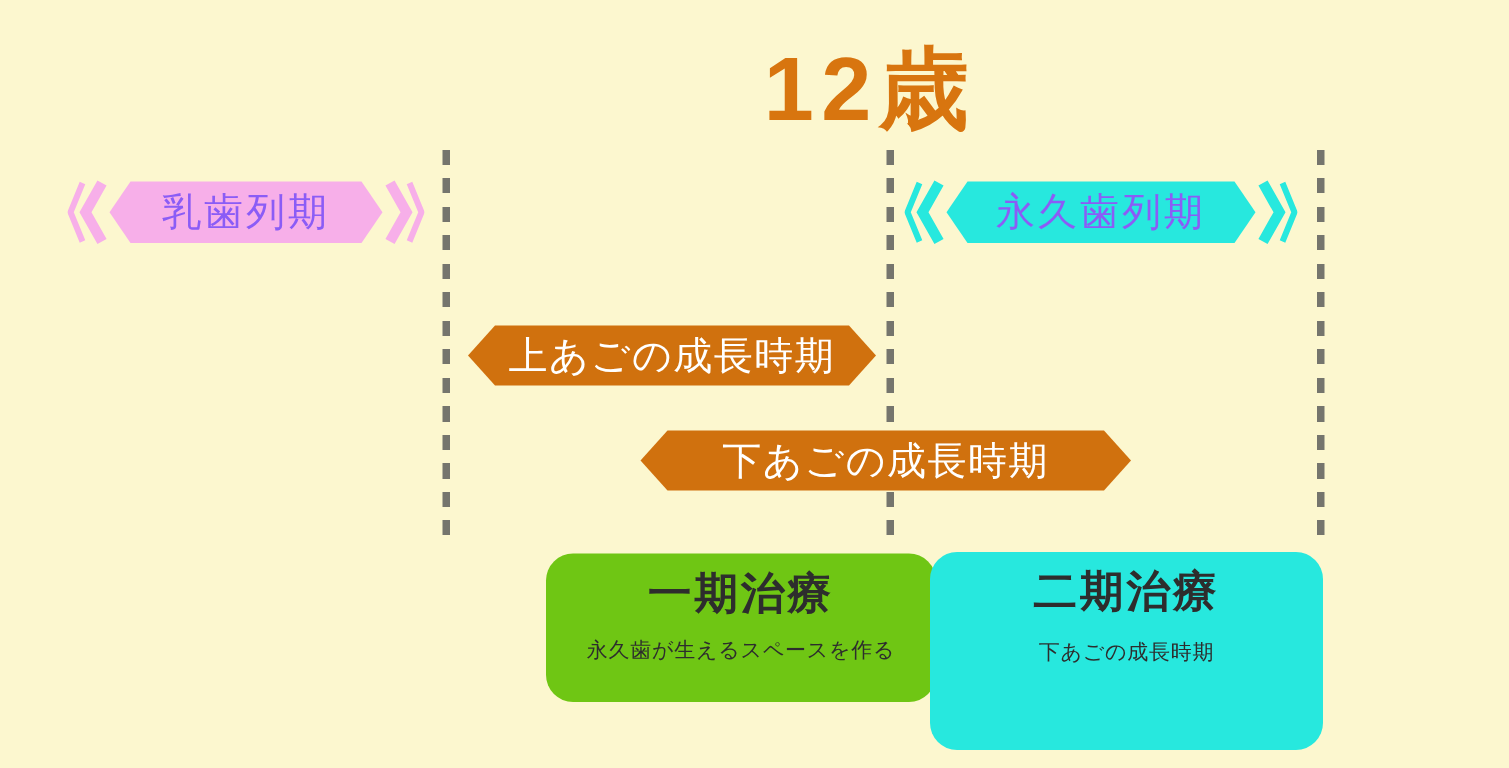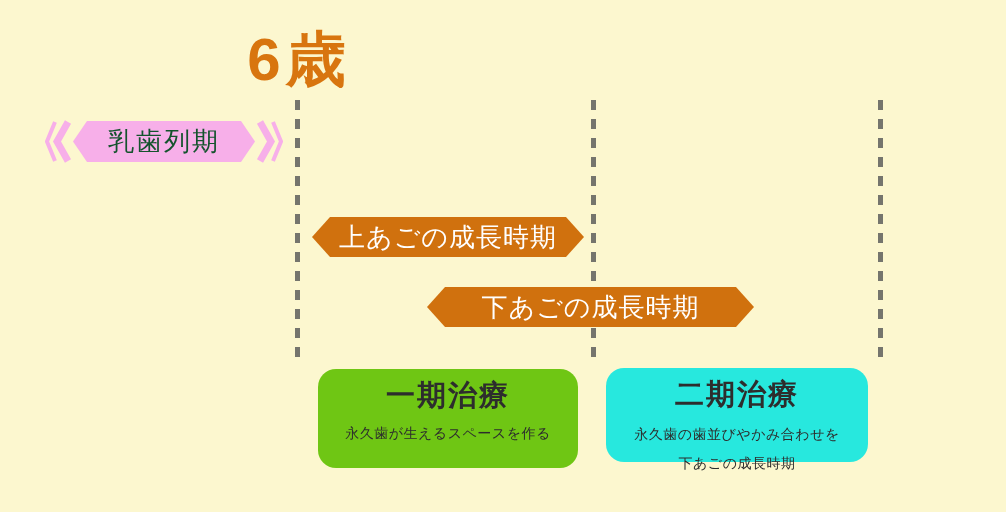--- a/index.html
+++ b/index.html
@@ -47,21 +47,21 @@
     z-index: 2;
   }
   .band svg { position: absolute; left: 0; top: 0; }
   .band .band-label {
     position: absolute;
     inset: 0;
     display: flex;
     align-items: center;
     justify-content: center;
     font-size: 26px;
-    color: #14532d;
+    color: #8b5cf6;
     letter-spacing: 2px;
     white-space: nowrap;
   }
 
   
   .growth-bar {
     position: absolute;
     height: 42px;
     z-index: 2;
   }
@@ -79,42 +79,42 @@
   }
 
   
   .treatment-card {
     position: absolute;
     border-radius: 18px;
     text-align: center;
     color: #2D2D2D;
     z-index: 2;
   }
-  .treatment-card.green { background: #6FC614; }
+  .treatment-card.green { background: #6FC614; margin-left: 46px; }
   .treatment-card.cyan  { background: #27E8DE; }
   .treatment-title {
     margin-top: 7px;
     font-size: 29px;
     font-weight: bold;
     letter-spacing: 2px;
   }
   .treatment-line {
     font-size: 14px;
     margin-top: 9px;
     letter-spacing: 0.5px;
     white-space: nowrap;
   }
   .treatment-card.cyan .treatment-line { margin-top: 11px; }
 </style>
 </head>
 <body>
 
 <div class="canvas">
 
-  <div class="age-label" style="left:299px">6歳</div>
+  <div class="age-label" style="left:580px">12歳</div>
 
   <div class="dash-line" style="left:295px"></div>
   <div class="dash-line" style="left:591px"></div>
   <div class="dash-line" style="left:878px"></div>
 
   <div class="band" style="left:45px;width:238px">
     <svg width="238" height="43" viewBox="0 0 238 43">
       <g fill="none">
         <polyline points="10,2 2,21.5 10,41" stroke-width="4" stroke="#F7AFE9"></polyline>
         <polyline points="23,2 12,21.5 23,41" stroke-width="7" stroke="#F7AFE9"></polyline>
@@ -122,39 +122,52 @@
       <polygon points="28,21.5 42,1 196,1 210,21.5 196,42 42,42" fill="#F7AFE9"></polygon>
       <g fill="none">
         <polyline points="215,2 226,21.5 215,41" stroke-width="7" stroke="#F7AFE9"></polyline>
         <polyline points="228,2 236,21.5 228,41" stroke-width="4" stroke="#F7AFE9"></polyline>
       </g>
     </svg>
     <span class="band-label">乳歯列期</span>
   </div>
 
 
+  <div class="band" style="left:603px;width:262px">
+    <svg width="262" height="43" viewBox="0 0 262 43">
+      <g fill="none">
+        <polyline points="10,2 2,21.5 10,41" stroke-width="4" stroke="#27E8DE"></polyline>
+        <polyline points="23,2 12,21.5 23,41" stroke-width="7" stroke="#27E8DE"></polyline>
+      </g>
+      <polygon points="28,21.5 42,1 220,1 234,21.5 220,42 42,42" fill="#27E8DE"></polygon>
+      <g fill="none">
+        <polyline points="239,2 250,21.5 239,41" stroke-width="7" stroke="#27E8DE"></polyline>
+        <polyline points="252,2 260,21.5 252,41" stroke-width="4" stroke="#27E8DE"></polyline>
+      </g>
+    </svg>
+    <span class="band-label">永久歯列期</span>
+  </div>
 
   <div class="growth-bar" style="left:310px;top:216px;width:276px">
     <svg width="276" height="42" viewBox="0 0 276 42">
       <polygon points="2,21 20,1 256,1 274,21 256,41 20,41" fill="#D0710E"></polygon>
     </svg>
     <span class="bar-label">上あごの成長時期</span>
   </div>
 
   <div class="growth-bar" style="left:425px;top:286px;width:331px">
     <svg width="331" height="42" viewBox="0 0 331 42">
       <polygon points="2,21 20,1 311,1 329,21 311,41 20,41" fill="#D0710E"></polygon>
     </svg>
     <span class="bar-label">下あごの成長時期</span>
   </div>
 
   <div class="treatment-card green" style="left:318px;top:369px;width:260px;height:99px">
     <div class="treatment-title">一期治療</div>
     <div class="treatment-line">永久歯が生えるスペースを作る</div>
   </div>
 
-  <div class="treatment-card cyan" style="left:606px;top:368px;width:262px;height:94px">
+  <div class="treatment-card cyan" style="left:620px;top:368px;width:262px;height:132px">
     <div class="treatment-title">二期治療</div>
-    <div class="treatment-line">永久歯の歯並びやかみ合わせを</div>
     <div class="treatment-line">下あごの成長時期</div>
   </div>
 
 </div>
 
 </body></html>

